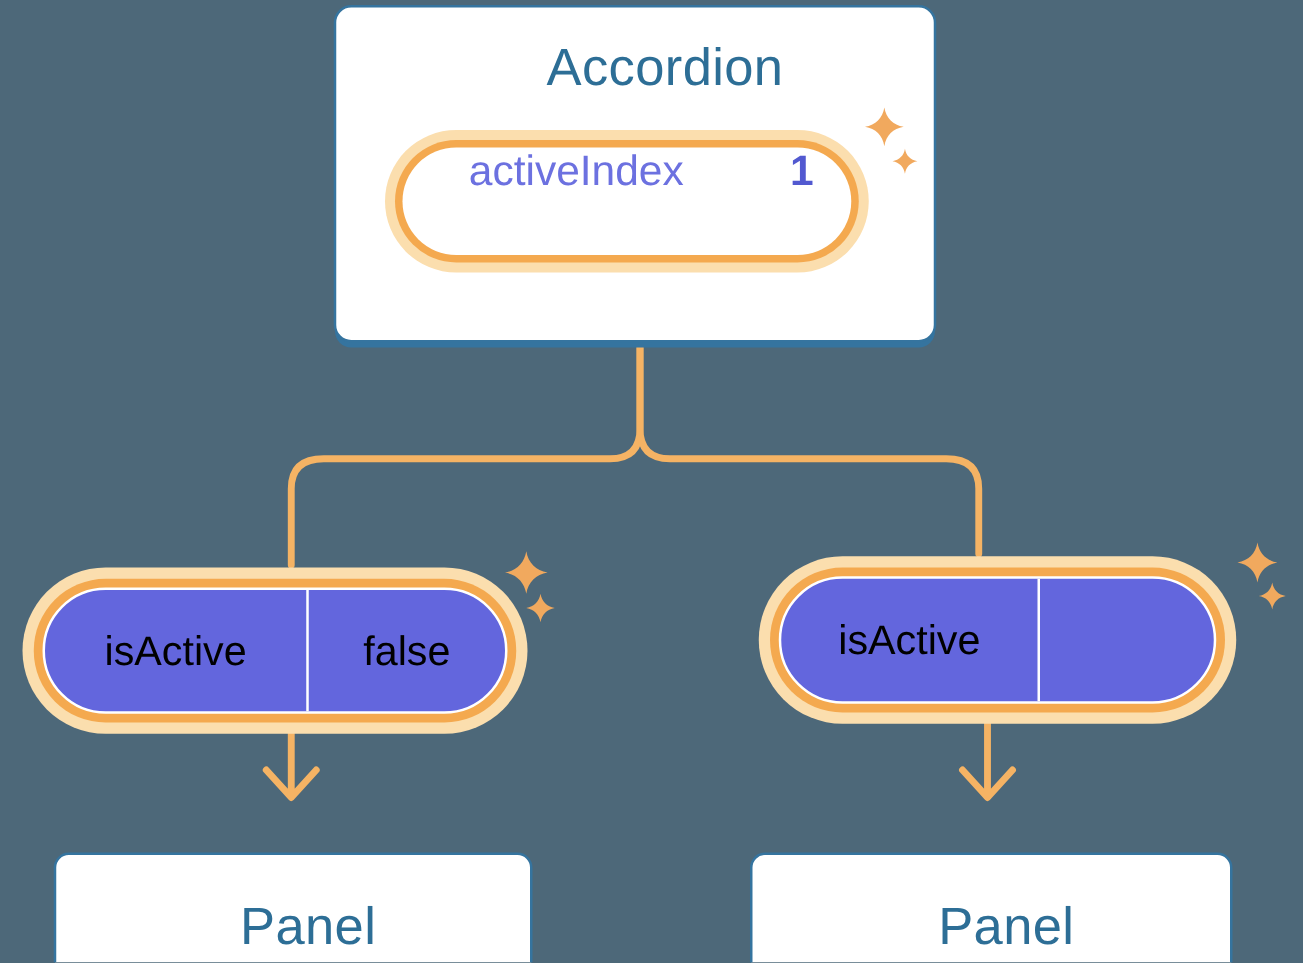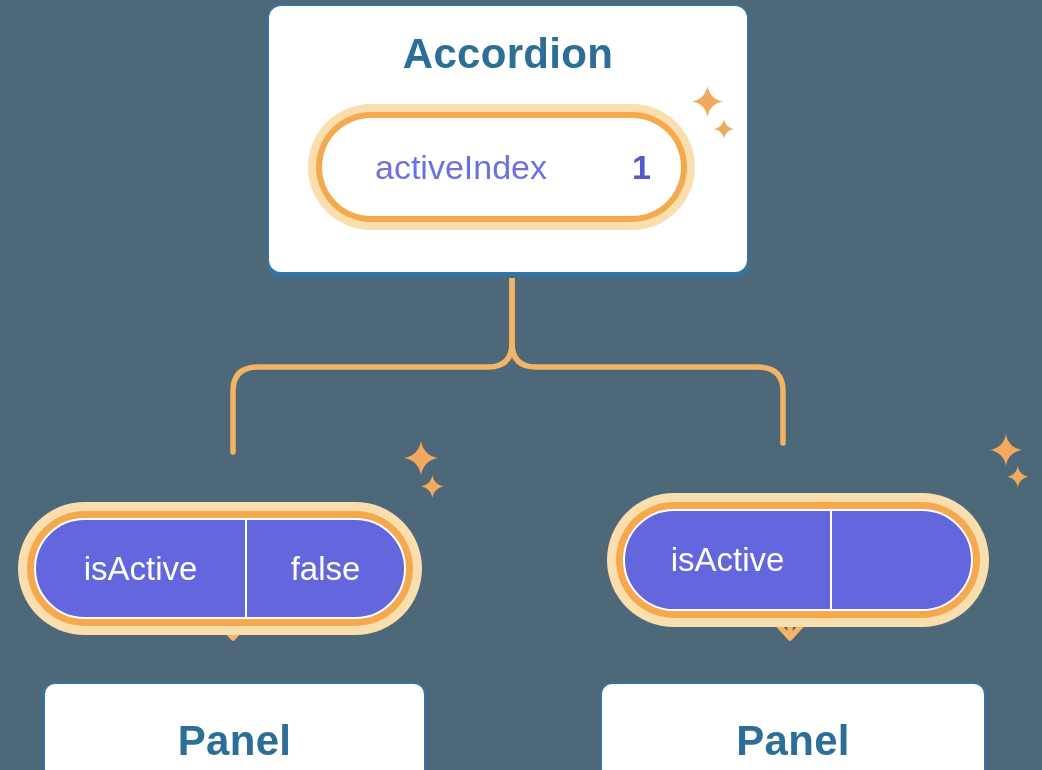--- a/index.html
+++ b/index.html
@@ -13,39 +13,38 @@
   .card {
     position:absolute; background:#fff;
     border:2px solid var(--frame, #35749F);
     box-shadow:0 5px 0 -1px var(--frame, #35749F);
   }
   .accordion-card { left:267px; top:4px; width:478px; height:266px; border-radius:14px; }
   .panel-card { top:643px; height:114px; border-radius:12px; display:flex; align-items:center; justify-content:center;margin-top:39px; }
   .panel-left  { left:43px;  width:379px; }
   .panel-right { left:600px; width:382px; }
 
-  .heading { color:var(--heading, #2D6E96); font-size:42px; font-weight:700; letter-spacing:.3px; }
+  .heading { color:var(--heading, #2D6E96); font-size:42px; font-weight:400; letter-spacing:.3px;padding-left:24px; }
   .accordion-title { position:absolute; top:24px; left:0; width:100%; text-align:center; }
 
   .state-pill {
-    position:absolute; left:322px; top:118px; width:359px; height:98px;
-    background:#fff; border-radius:999px; display:flex; align-items:center;
+    position:absolute; left:322px; top:118px; width:359px; height:86px;
+    background:#fff; border-radius:999px; display:flex; align-items:flex-start;
     box-shadow:0 0 0 6px var(--pillBorder, #F4A94F), 0 0 0 14px var(--pillGlow, #FBDEAE);
   }
   .state-pill .label { width:278px; display:flex; align-items:center; justify-content:center;
     font-size:34px; color:var(--purpleText, #6C71E0); }
   .state-pill .divider { width:2px; background:var(--pillBorder, #F4A94F); }
   .state-pill .value { flex:1; display:flex; align-items:center; justify-content:center;
     font-size:34px; font-weight:700; color:var(--purpleBold, #5259D0); }
 
   .prop-pill {
-    position:absolute; background:var(--purple, #6366DD); color:#ffffff;
+    position:absolute; background:var(--purple, #6366DD); color:#000000;
     border:2px solid #fff; border-radius:999px; display:flex; align-items:stretch;
     box-shadow:0 0 0 7px var(--pillBorder, #F4A94F), 0 0 0 16px var(--pillGlow, #FBDEAE);
-    margin-top:48px;
   }
   .prop-left  { left:34px;  top:470px; width:368px; height:97px; }
   .prop-right { left:623px; top:461px; width:346px; height:98px; }
   .prop-pill .label { display:flex; align-items:center; justify-content:center; font-size:33px; }
   .prop-left  .label { width:209px; }
   .prop-right .label { width:205px; }
   .prop-pill .divider { width:2px; background:#fff; }
   .prop-pill .value { flex:1; display:flex; align-items:center; justify-content:center;
     font-size:33px; font-weight:400; }
 

